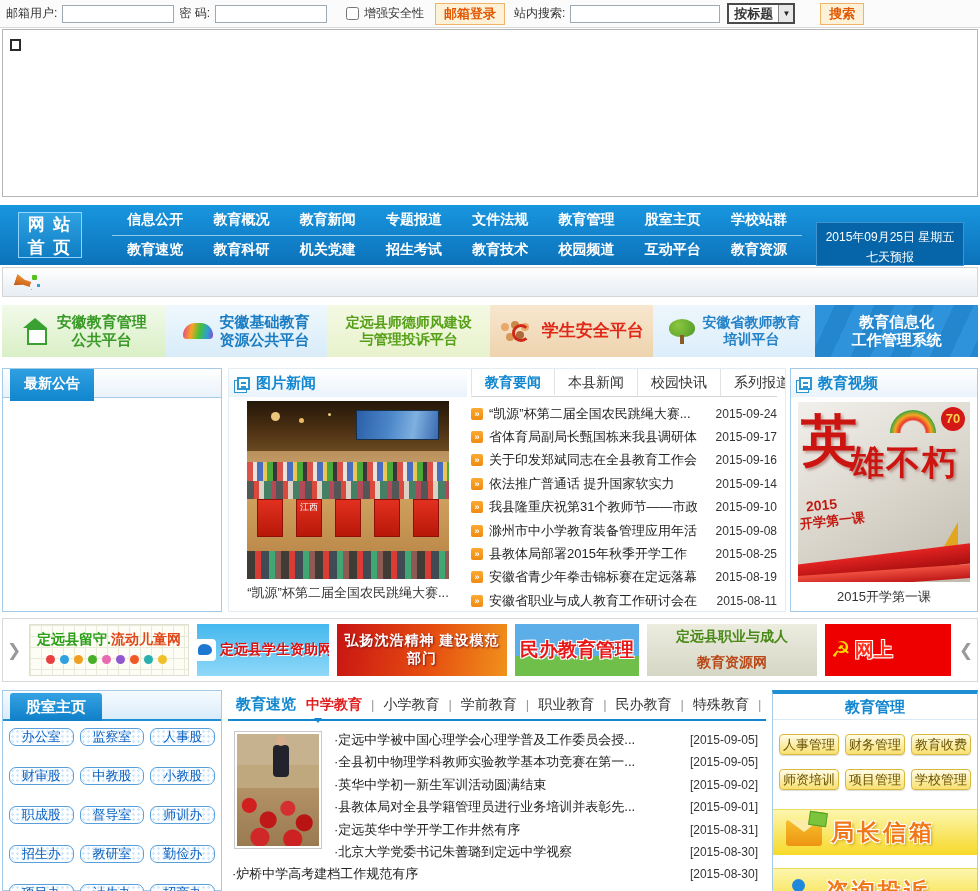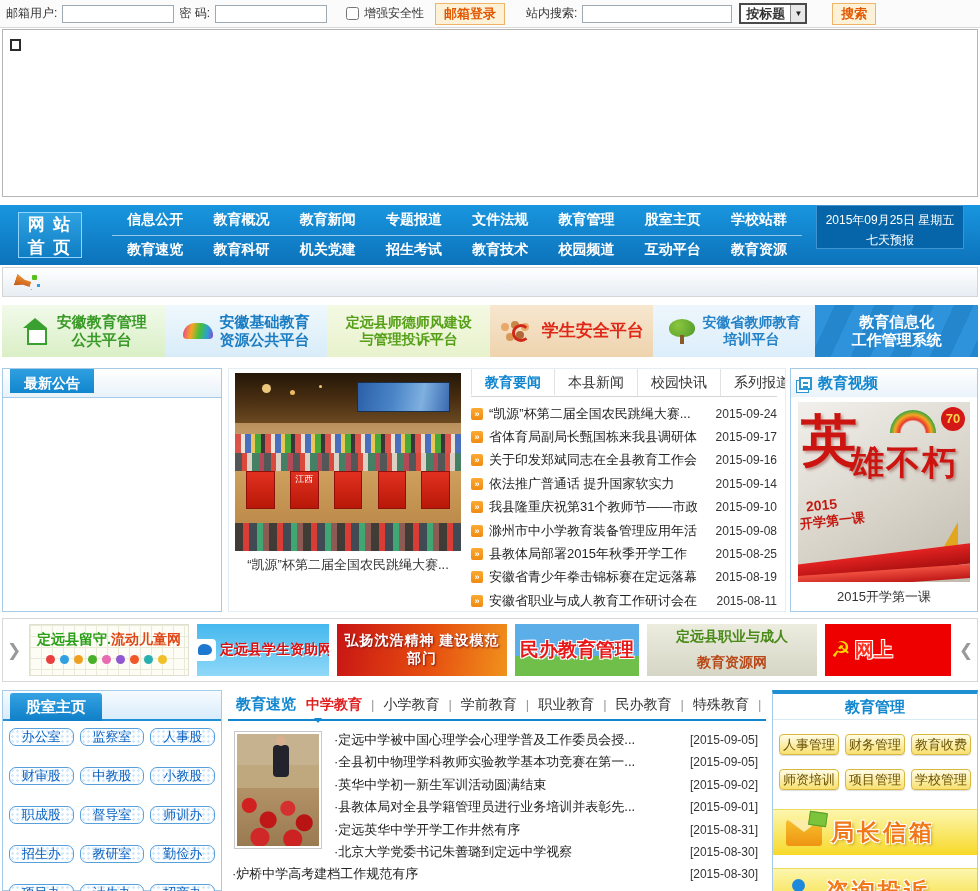--- a/index.html
+++ b/index.html
@@ -9,42 +9,42 @@
     font-family: "Liberation Sans", "DejaVu Sans", sans-serif; color: #333;
   }
   
   #topbar { position:absolute; top:0; left:0; width:980px; height:28px;
     background:#fbfbfb; border-bottom:1px solid #d9d9d9;
     display:flex; align-items:center; gap:5px; padding-left:6px; font-size:12px; }
   .tb-input { width:112px; height:18px; border:1px solid #9daab4; background:#fff; }
   .tb-check { width:13px; height:13px; margin-left:14px; }
   .btn-orange { background:#fdf2d8; border:1px solid #f0b468; color:#e25700;
     font-weight:bold; font-size:13px; padding:1px 8px; margin-left:6px; cursor:pointer; }
-  #site-search-label { margin-left:16px; }
+  #site-search-label { margin-left:4px; }
   .fake-select { display:flex; align-items:stretch; height:21px; border:2px solid #4a4a4a; background:#fff; margin-left:2px; }
   .fake-select .sel-text { padding:0 5px; line-height:17px; font-size:13px; font-weight:bold; }
   .fake-select .sel-arrow { width:15px; background:#e8e8e8; border-left:1px solid #888;
     font-size:8px; line-height:17px; text-align:center; color:#222; }
   
   #banner-placeholder { position:absolute; top:29px; left:2px; width:976px; height:168px;
     background:#fff; border:1px solid #b5b5b5; }
   .broken-img-icon { position:absolute; top:9px; left:7px; width:11px; height:12px;
     border:2px solid #2b2b2b; background:#fff; }
   
   #nav { position:absolute; top:205px; left:0; width:980px; height:60px;
     background:linear-gradient(#1896df, #0c72ba); }
   #home-box { position:absolute; left:18px; top:7px; width:64px; height:46px;
     border:1px solid #8fd4ff; background:linear-gradient(#2fa2e2,#0f7ec4);
     color:#fff; font-weight:bold; font-size:17px; text-align:center; line-height:23px;
     letter-spacing:2px; cursor:pointer; }
   #menu { position:absolute; left:112px; right:178px; top:0; height:60px; display:flex; flex-direction:column; }
   .menu-row { flex:1; display:flex; align-items:center; }
   .menu-row:first-child { border-bottom:1px solid rgba(255,255,255,.55); }
   .menu-item { flex:1; text-align:center; color:#fff; font-weight:bold; font-size:14px; cursor:pointer; white-space:nowrap; }
-  #date-box { position:absolute; right:16px; top:0; width:148px; height:44px;
+  #date-box { position:absolute; right:16px; top:17px; width:148px; height:44px;
     background:#0565a8; border:1px solid #4193cf; color:#fff; font-size:12px; text-align:center; }
   #date-box .d1 { margin-top:6px; }
   #date-box .d2 { margin-top:3px; cursor:pointer; }
   
   #marquee { position:absolute; top:267px; left:2px; width:976px; height:30px;
     background:linear-gradient(#ffffff,#e7edf3); border:1px solid #d5d5d5; }
   .horn-icon { position:absolute; left:12px; top:6px; width:22px; height:16px; }
   .horn-icon::before { content:""; position:absolute; left:0; top:2px; width:16px; height:12px;
     background:linear-gradient(#f09030,#c05818);
     clip-path:polygon(0 0,0 100%,55% 72%,100% 72%,100% 28%,55% 28%); transform:rotate(18deg); }
@@ -85,27 +85,27 @@
     border-bottom:1px solid #cfe2f2; display:flex; align-items:center; gap:6px; padding-left:8px; }
   .panel-title { color:#1287cf; font-weight:bold; font-size:15px; }
   .notebook-icon { position:relative; width:13px; height:13px; border:2px solid #2c96d2; background:#fff;
     box-shadow:-3px 3px 0 -1px #fff, -3px 3px 0 #2c96d2; flex:none; }
   .notebook-icon::after { content:""; position:absolute; left:2px; right:2px; top:3px; height:2px;
     background:#2c96d2; box-shadow:0 4px 0 #2c96d2; }
   
   #announce-panel { top:368px; left:2px; width:220px; height:244px; }
   #announce-panel .hd { position:relative; height:29px; background:linear-gradient(#ffffff,#e9f2fa);
     border-bottom:1px solid #a6cbe8; }
-  #announce-tab { position:absolute; left:7px; top:0; height:24px; width:84px;
+  #announce-tab { position:absolute; left:7px; top:0; height:32px; width:84px;
     background:linear-gradient(#2f9fe0,#1186ce); color:#fff; font-weight:bold; font-size:14px;
     line-height:28px; text-align:center; cursor:pointer; }
   
   #center-panel { top:368px; left:228px; width:558px; height:244px; border:1px solid #e3edf6; display:flex; }
   .photo-col { width:238px; display:flex; flex-direction:column; }
-  #photo-frame { position:relative; width:226px; height:178px; margin:4px auto 0; overflow:hidden; cursor:pointer; }
+  #photo-frame { position:relative; width:202px; height:178px; margin:4px auto 0; overflow:hidden; cursor:pointer; }
   .ph-top { position:absolute; top:0; left:0; right:0; height:28%;
     background:linear-gradient(#241708,#4a2f12 55%,#6b4a22);}
   .ph-light { position:absolute; top:6%; left:12%; width:9px; height:9px; border-radius:50%;
     background:#ffd98a; box-shadow:26px 4px 0 -2px #ffca6a, 54px -2px 0 -3px #ffda8a; opacity:.9; }
   .ph-screen { position:absolute; left:54%; top:5%; width:41%; height:17%;
     background:linear-gradient(100deg,#2b5fa8,#4b86c8 40%,#7fb0e0 70%,#3a6ab0); border:1px solid #16304e; }
   .ph-wall { position:absolute; top:28%; left:0; right:0; height:12%; background:linear-gradient(#b98f5c,#caa06c); }
   .ph-floor { position:absolute; top:40%; bottom:0; left:0; right:0;
     background:linear-gradient(#d8a968,#c2914f 60%,#b3824a); }
   .ph-crowd-back { position:absolute; top:34%; left:0; right:0; height:11%; opacity:.85;
@@ -347,20 +347,24 @@
 </div>
 
 <div class="panel" id="announce-panel">
   <div class="hd">
     <div id="announce-tab">最新公告</div>
   </div>
 </div>
 
 <div class="panel" id="center-panel">
   <div class="photo-col">
+    <div class="panel-header" style="border-bottom:none">
+      <span class="notebook-icon"></span>
+      <span class="panel-title">图片新闻</span>
+    </div>
     <div id="photo-frame">
       <div class="ph-floor"></div>
       <div class="ph-top"></div>
       <div class="ph-light"></div>
       <div class="ph-screen"></div>
       <div class="ph-wall"></div>
       <div class="ph-crowd-back"></div>
       <div class="ph-crowd-mid"></div>
       <div class="ph-banners">
         <div class="ph-banner"></div>

